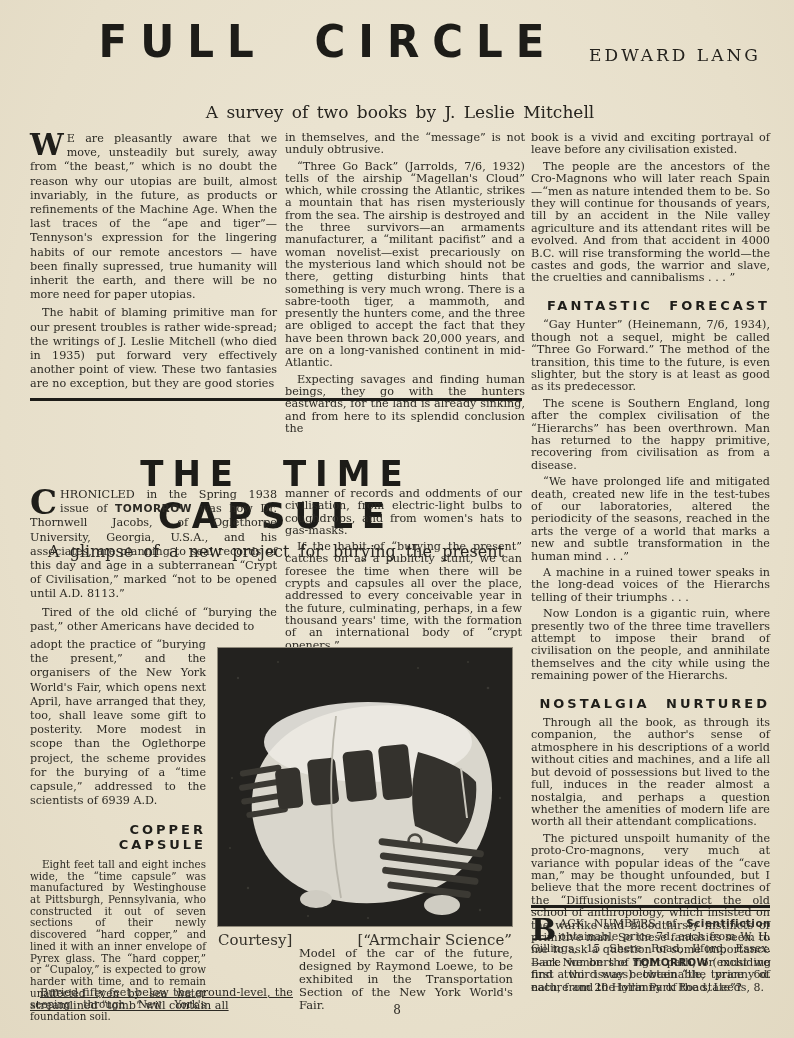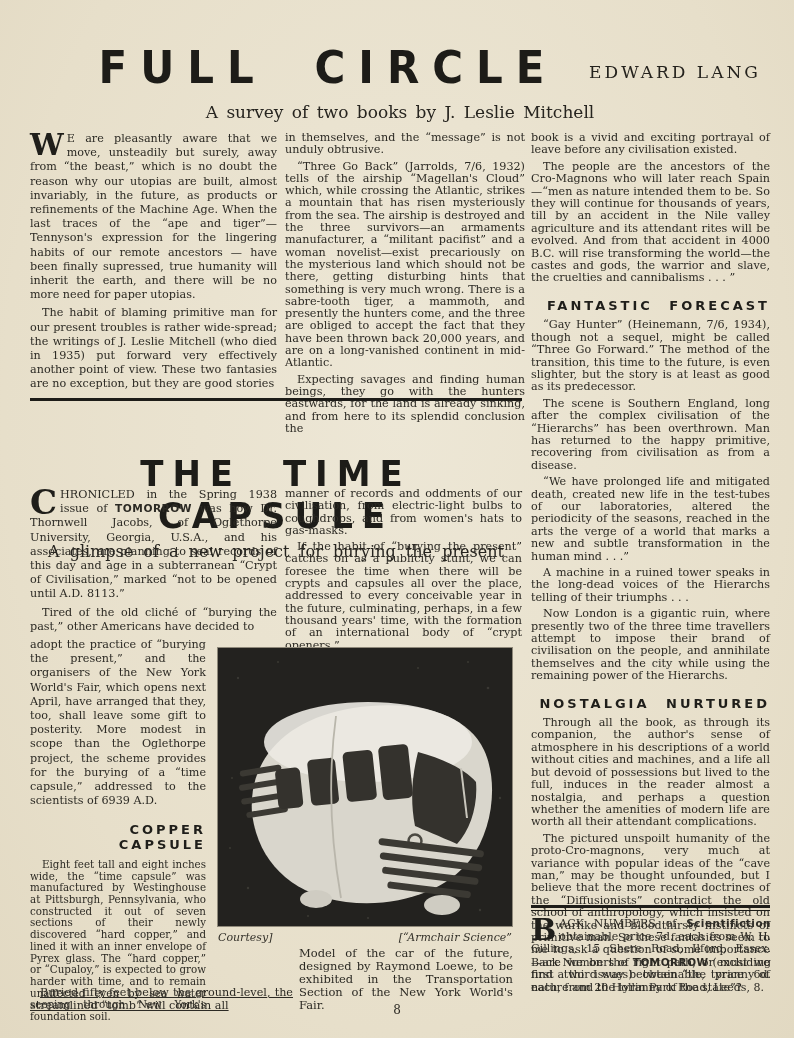--- a/index.html
+++ b/index.html
@@ -5,21 +5,21 @@
   html,body{margin:0;padding:0;background:#cfc9b8;}
   .page{
     position:relative;width:794px;height:1038px;margin:0 auto;
     background:#eae3d0;
     background-image:radial-gradient(ellipse at 50% 40%, #ede7d6 0%, #e7dfca 70%, #e2d9c2 100%);
     overflow:hidden;color:#2c2a24;
     font-family:"DejaVu Serif","Liberation Serif",serif;
   }
   .abs{position:absolute;}
   
-  #masthead{left:30px;top:44px;width:740px;display:flex;align-items:center;}
+  #masthead{left:30px;top:18px;width:740px;display:flex;align-items:flex-end;}
   .mast-title{flex:1;text-align:center;padding-left:46px;
     font-family:"DejaVu Sans","Liberation Sans",sans-serif;
     font-weight:bold;font-size:42px;line-height:48px;letter-spacing:13px;word-spacing:20px;
     color:#1d1c18;transform:scaleY(1.06);}
   .byline{width:190px;text-align:center;padding-top:4px;color:#24221d;}
   .byline .by{font-size:16px;line-height:18px;}
   .byline .name{font-size:17px;line-height:22px;letter-spacing:3px;margin-top:3px;}
   #subtitle1{left:30px;top:102px;width:740px;text-align:center;
     font-size:17px;color:#26241f;word-spacing:3px;}
   
@@ -51,21 +51,21 @@
   #a2col1{left:30px;top:488px;width:247px;font-size:11.2px;line-height:14.2px;}
   #a2col1 .narrow{width:176px;}
   .copper-text{font-size:10.3px;line-height:11.7px;}
   #a2col2{left:285px;top:488px;width:237px;font-size:11.2px;line-height:12.3px;}
   #buried{left:30px;top:986px;width:263px;font-size:11.2px;line-height:13.2px;text-align:justify;}
   #buried p{margin:0;text-indent:10px;text-decoration:underline;}
   
   #photo{left:218px;top:648px;width:294px;height:278px;background:#23221f;
     box-shadow:0 0 0 1px #8f897a;}
   #photocredits{left:218px;top:931px;width:294px;display:flex;justify-content:space-between;
-    font-style:italic;font-size:11px;color:#35322b;}
+    font-size:15px;color:#35322b;}
   #caption{left:299px;top:947px;width:214px;font-size:11.5px;line-height:13px;text-align:justify;}
   
   #backnumbers{left:531px;top:917px;width:240px;font-size:11px;line-height:12.6px;text-align:justify;}
   #pagenum{left:0;top:1003px;width:794px;text-align:center;font-size:12px;color:#2c2a24;}
 </style>
 </head>
 <body>
 
 <div class="page">
 

